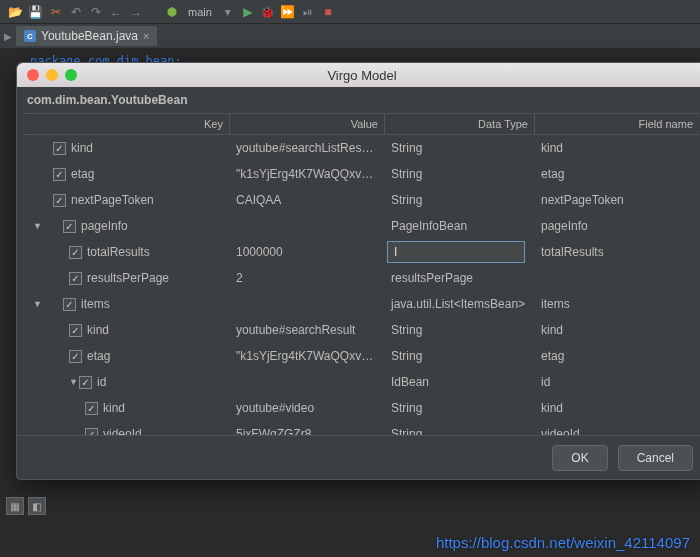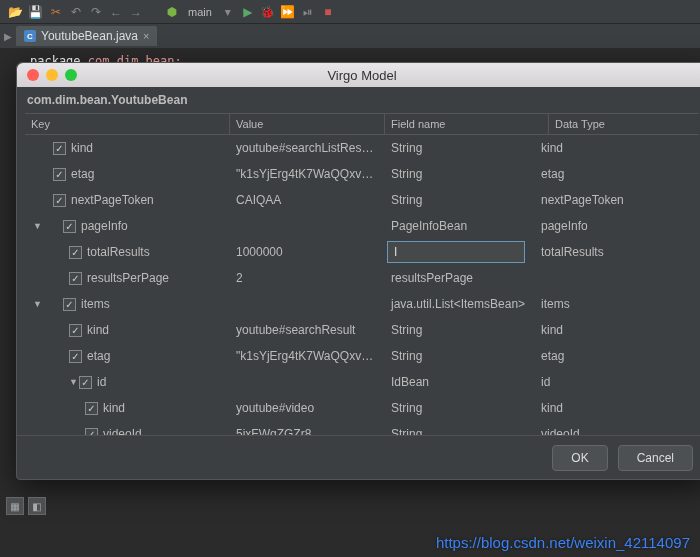--- a/index.html
+++ b/index.html
@@ -8,38 +8,38 @@
 .toolbar { height: 24px; background: #3c3f41; display: flex; align-items: center; padding: 0 8px; gap: 4px; border-bottom: 1px solid #282828; }
 .toolbar-icon { width: 16px; height: 16px; display: flex; align-items: center; justify-content: center; font-size: 12px; color: #888; cursor: pointer; }
 
 .tab-bar { height: 24px; background: #3c3f41; display: flex; align-items: center; padding-left: 4px; }
 .tab { display: flex; align-items: center; gap: 5px; padding: 3px 8px; background: #515658; color: #ddd; font-size: 12px; border-radius: 2px 2px 0 0; }
 .tab-icon { width: 12px; height: 12px; background: #4a86c7; border-radius: 2px; display: flex; align-items: center; justify-content: center; color: #fff; font-size: 8px; font-weight: bold; }
 .tab-close { color: #aaa; font-size: 11px; cursor: pointer; }
 
 .editor { padding: 6px 16px 20px 30px; background: #2b2b2b; }
 .code-line { font-family: Menlo, Consolas, monospace; font-size: 12px; color: #a9b7c6; }
-.kw { color: #ffffff; }
-.pkg { color: #fca5a5; text-decoration: underline; }
+.kw { color: #3b82f6; }
+.pkg { color: #3b82f6; text-decoration: underline; }
 
 .dialog { position: absolute; top: 62px; left: 4px; width: 692px; height: 418px; background: #3c3f41; border: 1px solid #555; border-radius: 6px 6px 4px 4px; box-shadow: 0 8px 30px rgba(0,0,0,0.6); display: flex; flex-direction: column; margin-left: 12px; }
 
 .titlebar { height: 24px; background: linear-gradient(#e8e6e8, #d4d0d4); border-radius: 6px 6px 0 0; display: flex; align-items: center; position: relative; }
 .traffic { display: flex; gap: 7px; padding-left: 10px; position: absolute; left: 0; }
 .traffic-btn { width: 12px; height: 12px; border-radius: 50%; }
 .red { background: #ff5f57; }
 .yellow { background: #febc2e; }
 .green { background: #28c840; }
 .titlebar-text { flex: 1; text-align: center; color: #333; font-size: 13px; }
 
 .classpath { padding: 6px 10px; color: #bbb; font-size: 12px; background: #3c3f41; font-weight: bold; }
 
 .table-wrap { flex: 1; overflow: hidden; background: #3c3f41; padding: 0 8px; }
 .thead { display: flex; background: #3c3f41; border-bottom: 1px solid #555; border-top: 1px solid #555; }
-.th { padding: 4px 6px; text-align: left; color: #bbb; font-size: 11px; border-right: 1px solid #555; }
+.th { padding: 4px 6px; text-align: right; color: #bbb; font-size: 11px; border-right: 1px solid #555; }
 .th:last-child { border-right: none; }
 .col-key { width: 205px; }
 .col-val { width: 155px; }
 .col-type { width: 150px; }
 .col-field { flex: 1; }
 
 .tbody { }
 .tr { display: flex; align-items: center; height: 26px; }
 .td { padding: 0 6px; color: #bbb; font-size: 12px; white-space: nowrap; overflow: hidden; text-overflow: ellipsis; }
 .td-key { width: 205px; display: flex; align-items: center; }
@@ -107,22 +107,22 @@
     </div>
     <div class="titlebar-text">Virgo Model</div>
   </div>
 
   <div class="classpath">com.dim.bean.YoutubeBean</div>
 
   <div class="table-wrap">
     <div class="thead">
       <div class="th col-key">Key</div>
       <div class="th col-val">Value</div>
+      <div class="th col-type">Data Type</div>
       <div class="th col-field">Field name</div>
-      <div class="th col-type">Data Type</div>
     </div>
     <div class="tbody" id="tbody">
         <div class="tr">
           <div class="td td-key">
             <span class="indent-1" style="display: flex; align-items: center;">
               <span class="chk">✓</span>
               <span>kind</span>
             </span>
           </div>
           <div class="td td-val">youtube#searchListRespo…</div>

